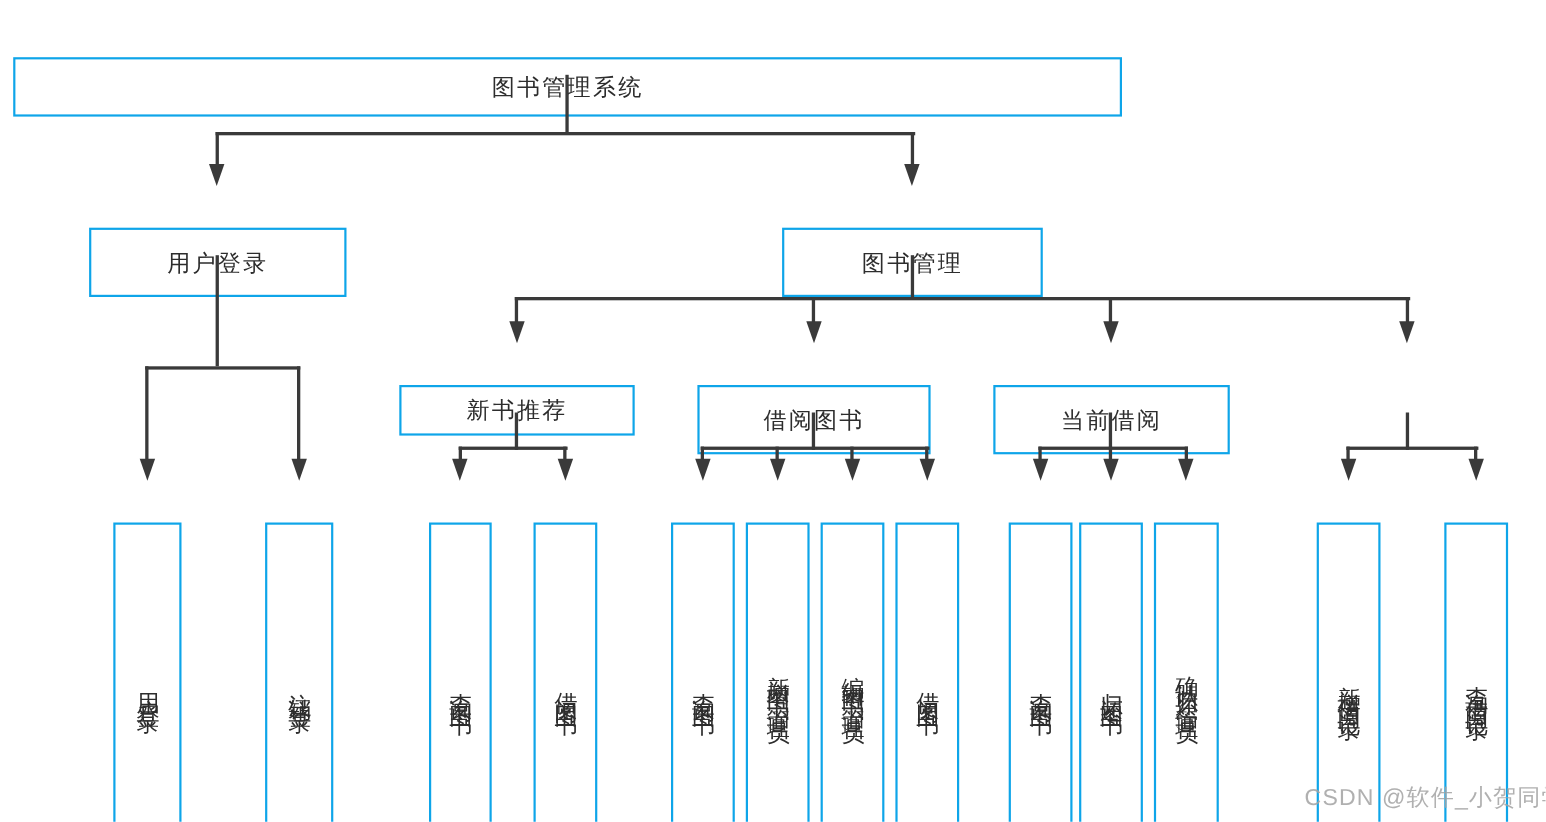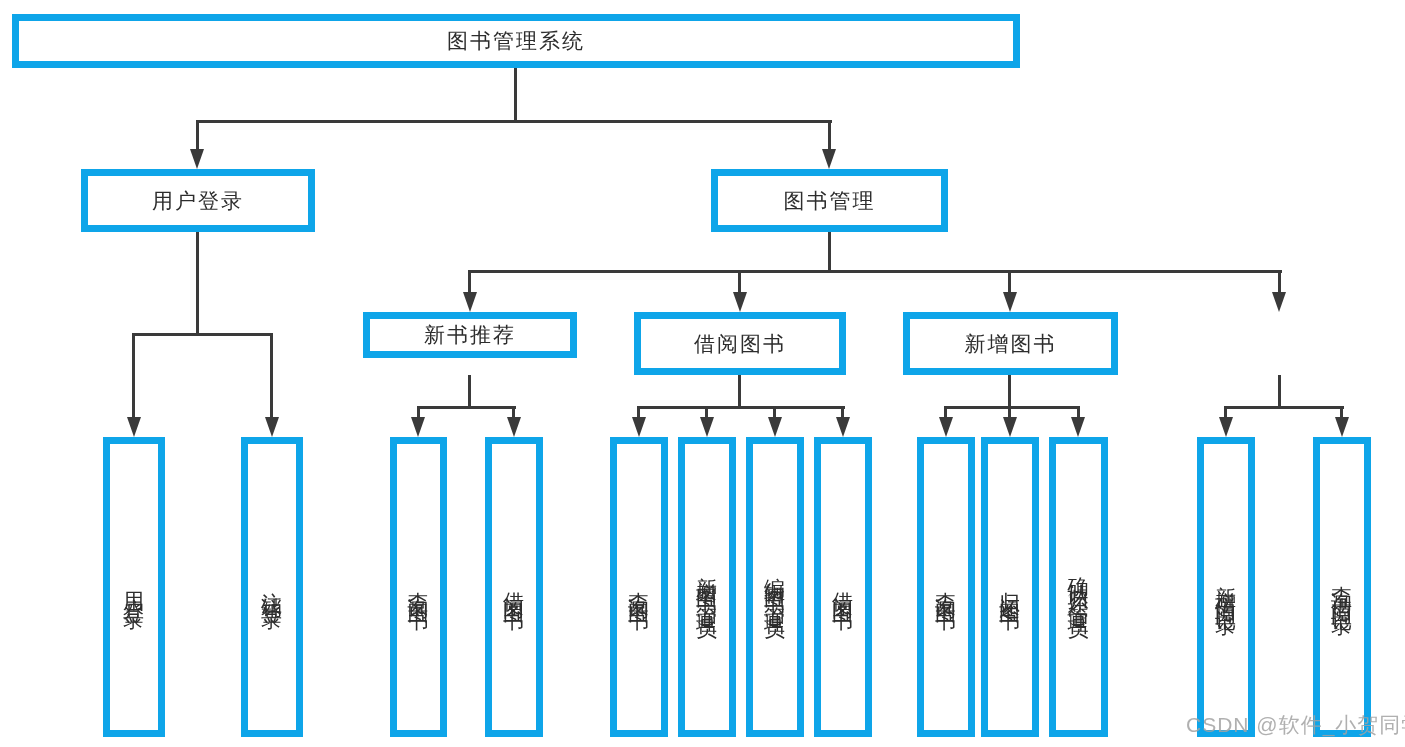--- a/index.html
+++ b/index.html
@@ -11,25 +11,26 @@
     position: relative;
     width: 1405px;
     height: 747px;
     background: #ffffff;
     overflow: hidden;
   }
   .box {
     position: absolute;
     box-sizing: border-box;
     background: #ffffff;
-    border: 7px solid #0ea5e9;
+    border: 2px solid #0ea5e9;
     display: flex;
     align-items: center;
     justify-content: center;
     color: #2d2d2d;
+    margin-top: 38px;
   }
   .box.h {
     font-size: 21px;
     letter-spacing: 2px;
     white-space: nowrap;
   }
   .box.v {
     writing-mode: vertical-rl;
     text-orientation: mixed;
     font-size: 21px;
@@ -101,21 +102,21 @@
   <div class="line" style="left:1278px; top:270px; width:3px; height:24px;"></div>
   <div class="arrow" style="left:1272px; top:292px;"></div>
 
   <div class="box h" style="left:363px; top:312px; width:214px; height:46px;">
     <span>新书推荐</span>
   </div>
   <div class="box h" style="left:634px; top:312px; width:212px; height:63px;">
     <span>借阅图书</span>
   </div>
   <div class="box h" style="left:903px; top:312px; width:215px; height:63px;">
-    <span>新增图书</span>
+    <span>当前借阅</span>
   </div>
 
   <div class="line" style="left:468px; top:375px; width:3px; height:34px;"></div>
   <div class="line" style="left:417px; top:406px; width:99px; height:3px;"></div>
   <div class="line" style="left:417px; top:406px; width:3px; height:14px;"></div>
   <div class="arrow" style="left:411px; top:417px;"></div>
   <div class="line" style="left:512px; top:406px; width:3px; height:14px;"></div>
   <div class="arrow" style="left:507px; top:417px;"></div>
 
   <div class="line" style="left:738px; top:375px; width:3px; height:34px;"></div>

